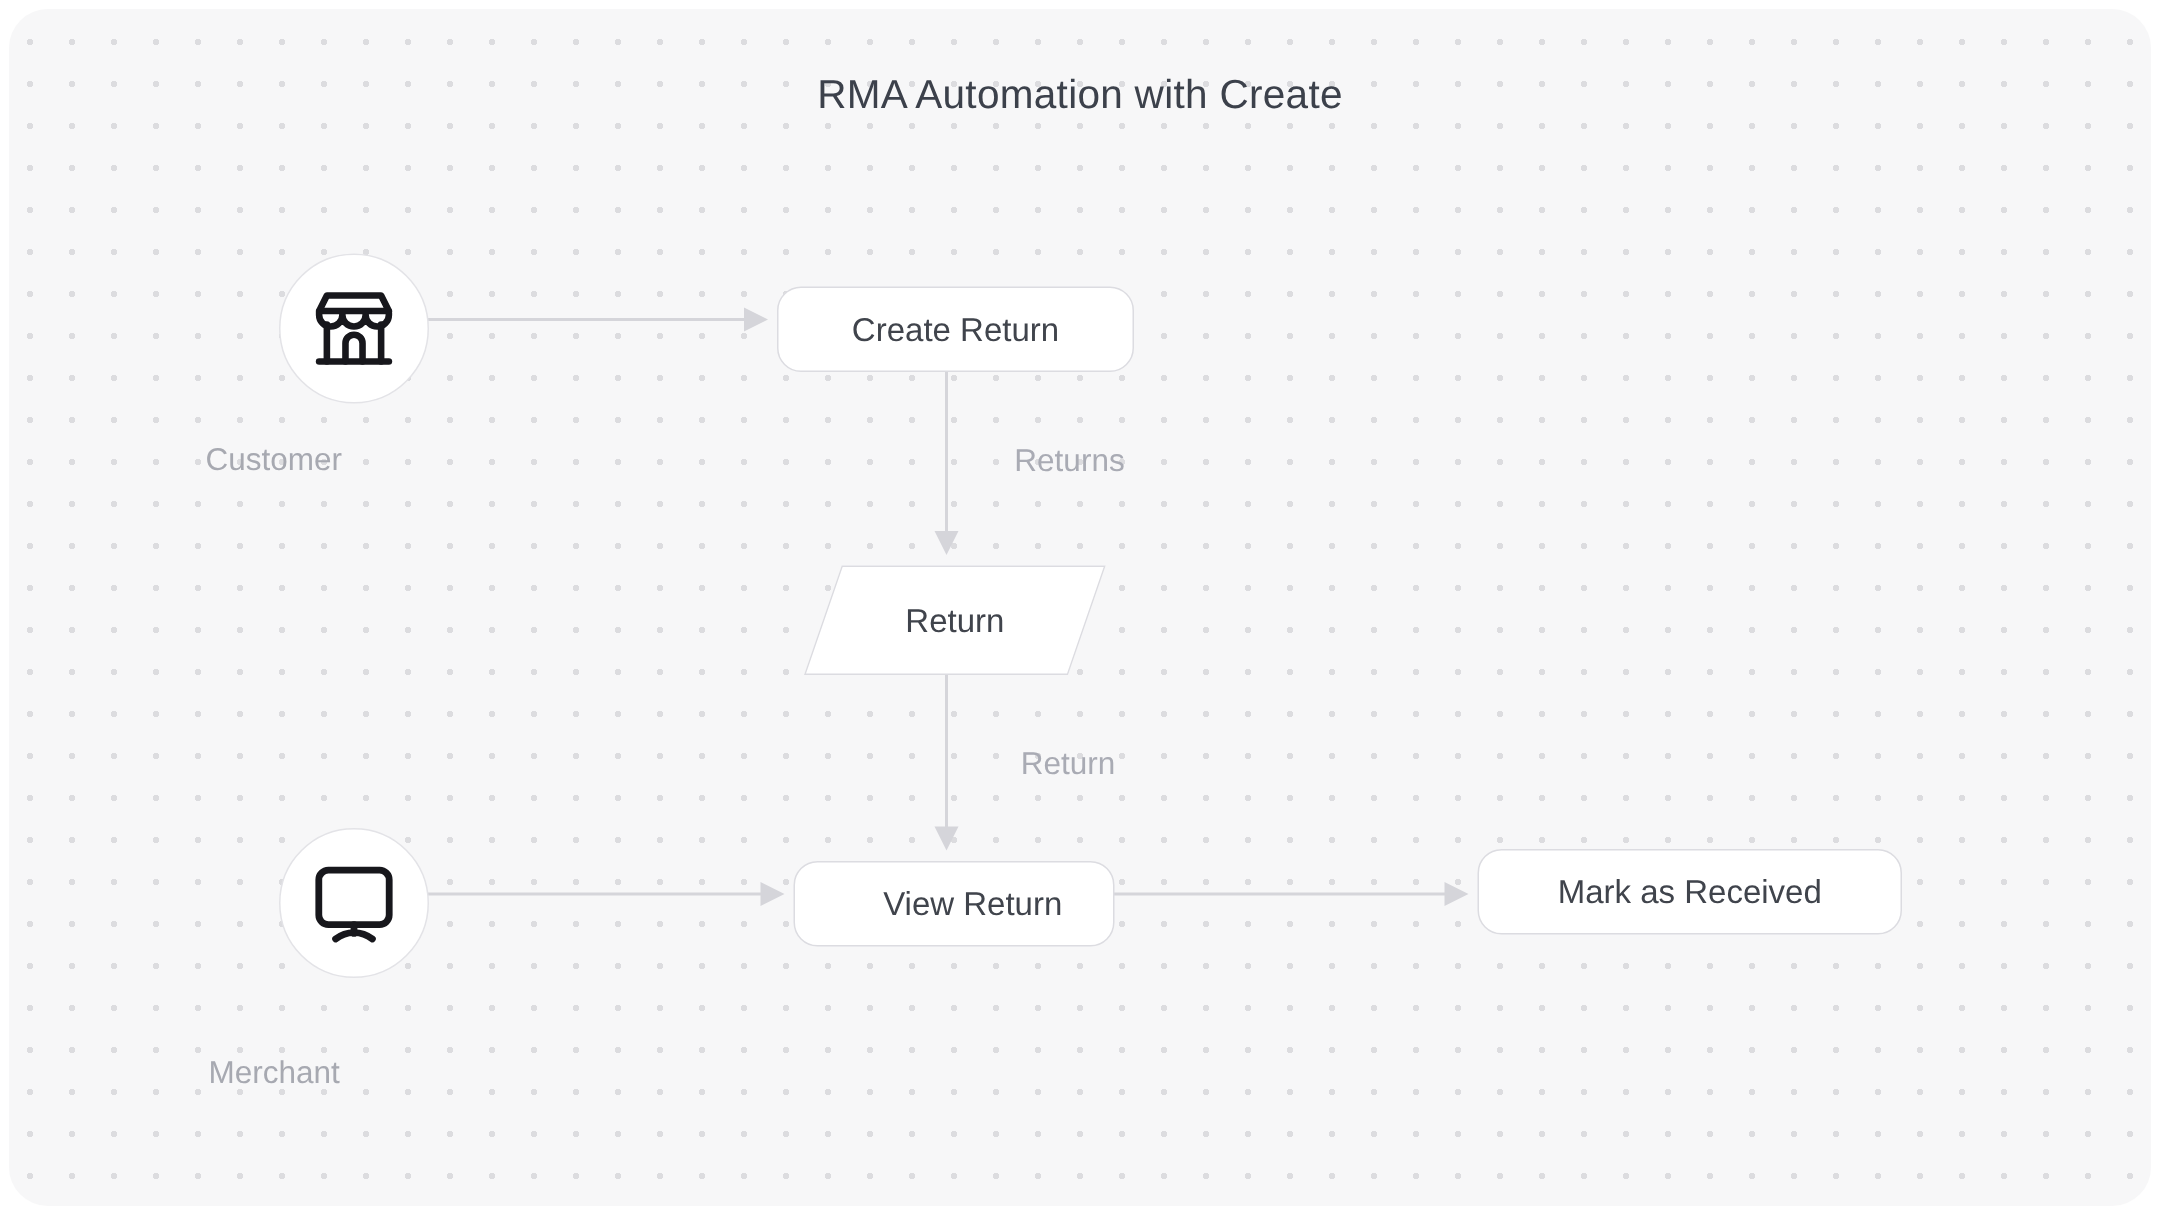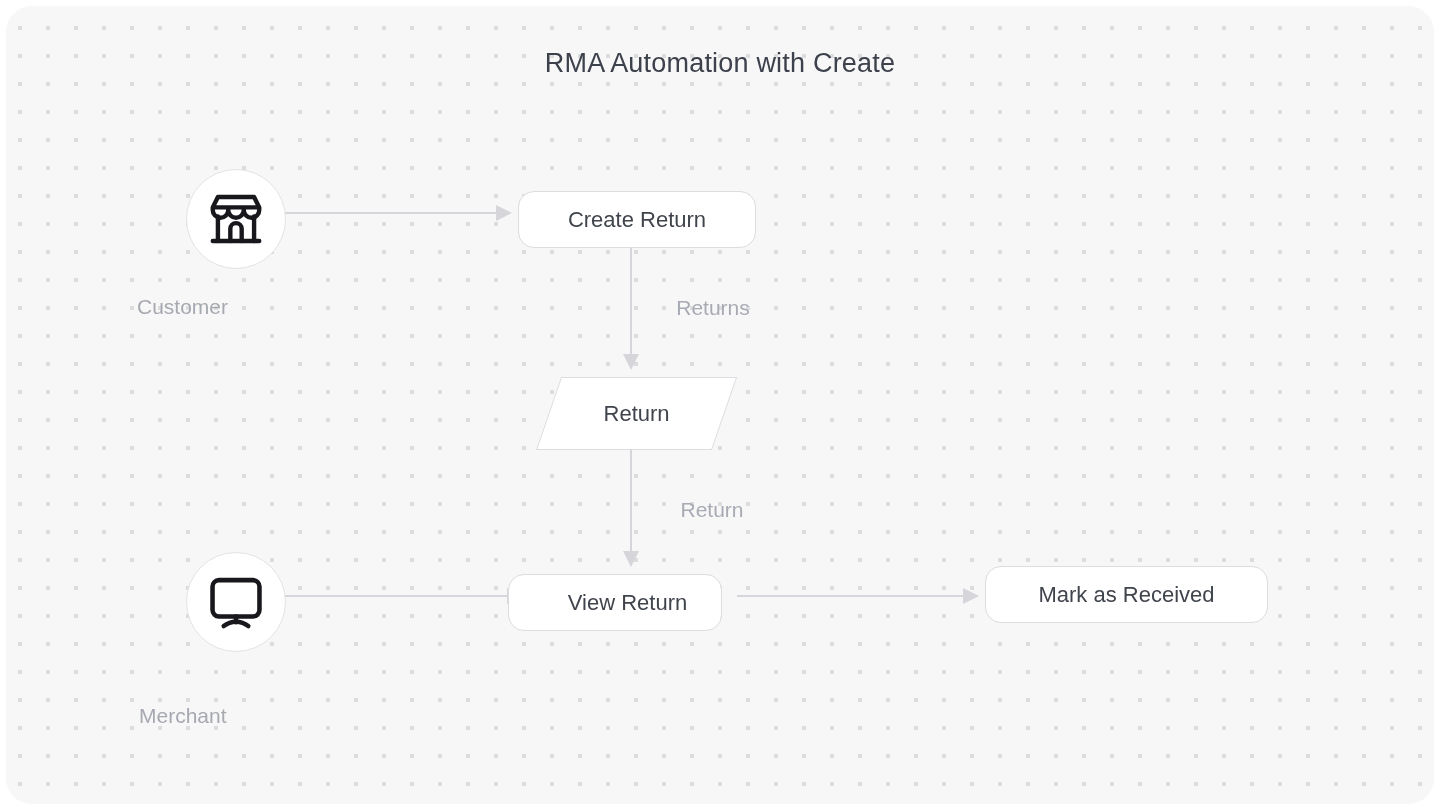--- a/index.html
+++ b/index.html
@@ -32,21 +32,21 @@
   svg.edges{position:absolute;left:0;top:0;width:1440px;height:810px;pointer-events:none;}
   svg.edges line{stroke:var(--edge);stroke-width:2;}
   svg.edges polygon{fill:var(--edge);}
   .task-node{
     position:absolute;display:flex;align-items:center;justify-content:center;
     background:var(--node-background);border:1.5px solid var(--node-border);
     border-radius:16px;font-size:22px;font-weight:500;color:var(--node-text);
     cursor:pointer;
   }
   .node-create-return{left:512px;top:185px;width:238px;height:57px;}
-  .node-view-return{left:502px;top:568px;width:214px;height:57px;padding-left:25px;}
+  .node-view-return{left:523px;top:568px;width:214px;height:57px;padding-left:25px;}
   .node-mark-received{left:979px;top:560px;width:283px;height:57px;}
   .data-node{
     position:absolute;left:530px;top:371px;width:176px;height:73px;
     background:var(--node-background);border:1.5px solid var(--node-border);
     transform:skewX(-19deg);transform-origin:0 100%;cursor:pointer;
   }
   .data-node .unskew{
     width:100%;height:100%;display:flex;align-items:center;justify-content:center;
     transform:skewX(19deg);font-size:22px;font-weight:500;color:var(--node-text);
   }

